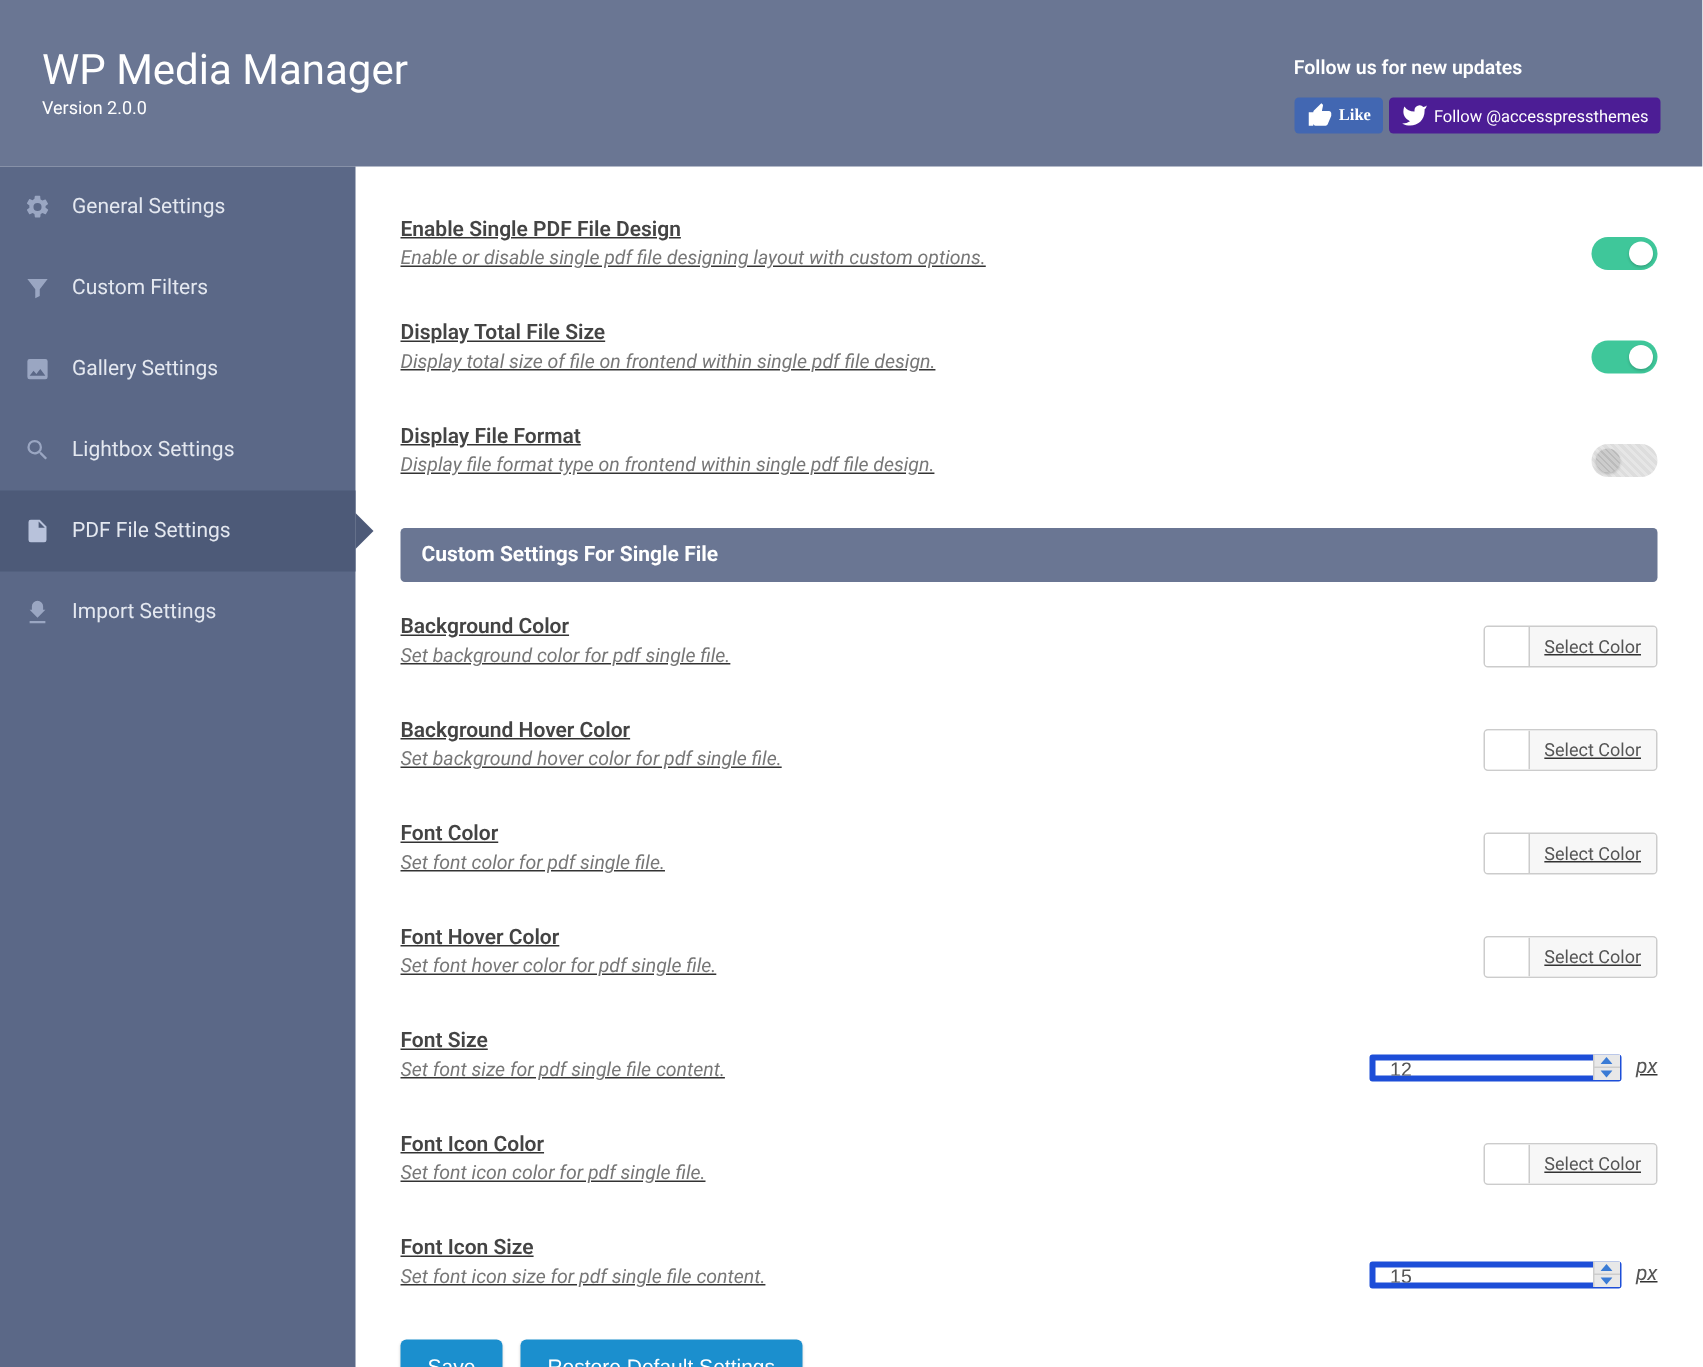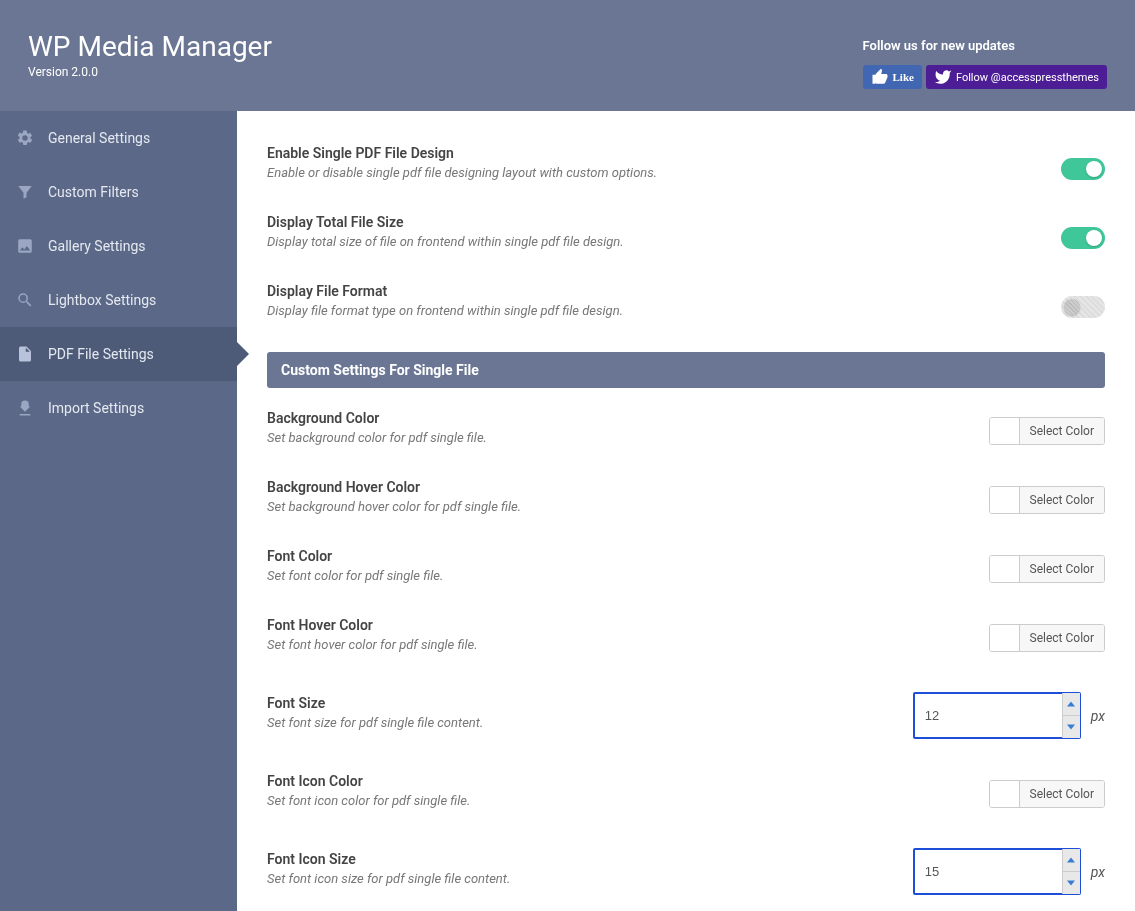--- a/index.html
+++ b/index.html
@@ -13,37 +13,37 @@
 .fb-like { background: #4267b2; color: #fff; font-size: 11px; font-weight: 600; padding: 3px 8px; border-radius: 3px; display: inline-flex; align-items: center; gap: 4px; cursor: pointer; font-family: Liberation Serif, serif; }
 .tw-follow { background: #4c1d95; color: #fff; font-size: 11px; padding: 3px 8px; border-radius: 3px; display: inline-flex; align-items: center; gap: 4px; cursor: pointer; }
 .layout { display: flex; }
 .sidebar { width: 237px; background: #5b6887; min-height: 783px; }
 .sidebar-item { display: flex; align-items: center; gap: 14px; padding: 18px 16px; color: #e4e8f0; font-size: 14px; cursor: pointer; border-bottom: none; }
 .sidebar-item.active { background: #4d5a78; position: relative; align-items: center; }
 .sidebar-item.active::after { content: ""; position: absolute; right: -12px; top: 50%; transform: translateY(-50%); width: 0; height: 0; border-left: 12px solid #4d5a78; border-top: 12px solid transparent; border-bottom: 12px solid transparent; }
 .icon { width: 18px; height: 18px; display: inline-flex; align-items: center; justify-content: center; fill: #9aa6c2; flex-shrink: 0; }
 .sidebar-item.active .icon { fill: #b8c2db; }
 .content { flex: 1; padding: 34px 30px; }
-.setting-row { display: flex; justify-content: space-between; align-items: center; margin-bottom: 34px; gap: 40px; }
+.setting-row { display: flex; justify-content: space-between; align-items: flex-end; margin-bottom: 34px; gap: 40px; text-decoration: underline; }
 .setting-left { flex: 1; }
 .setting-title { font-size: 14px; font-weight: 600; color: #444; margin-bottom: 4px; }
 .setting-desc { font-size: 13px; color: #777; font-style: italic; }
 .toggle { width: 44px; height: 22px; border-radius: 11px; position: relative; cursor: pointer; margin-top: 12px; }
 .toggle.on { background: #3fc79a; }
 .toggle.off { background: #d8d8d8; }
 .toggle-knob { width: 16px; height: 16px; background: #fff; border-radius: 50%; position: absolute; top: 3px; box-shadow: 0 1px 2px rgba(0,0,0,.2); }
 .toggle.on .toggle-knob { right: 3px; }
 .toggle.off .toggle-knob { left: 3px; background: #ccc repeating-linear-gradient(45deg, #bbb, #bbb 1px, #ccc 1px, #ccc 3px); }
 .toggle.off.patterned { background: repeating-linear-gradient(45deg, #ddd, #ddd 2px, #e6e6e6 2px, #e6e6e6 4px); }
 .section-header { background: #6a7693; color: #ffffff; font-size: 14px; font-weight: 700; padding: 10px 14px; border-radius: 3px; margin-bottom: 22px; }
 .color-picker { display: inline-flex; border: 1px solid #ccc; border-radius: 3px; overflow: hidden; cursor: pointer; margin-top: 6px; }
 .color-swatch { width: 30px; height: 26px; background: #fff; border-right: 1px solid #ccc; }
 .color-btn { font-size: 12px; color: #555; padding: 0 10px; display: flex; align-items: center; background: #f7f7f7; }
 .num-row { display: flex; align-items: center; gap: 10px; margin-top: 6px; }
-.num-input { width: 168px; height: 47px; border: 2px solid #1d4ed8; border-radius: 2px; padding: 0 24px 0 10px; font-size: 13px; color: #555; position: relative; background: #fff; }
+.num-input { width: 168px; height: 18px; border: 4px solid #1d4ed8; border-radius: 2px; padding: 0 24px 0 10px; font-size: 13px; color: #555; position: relative; background: #fff; }
 .num-wrap { position: relative; display: inline-block; }
 .num-spinner { position: absolute; right: 1px; top: 1px; bottom: 1px; width: 18px; display: flex; flex-direction: column; }
 .num-spinner div { flex: 1; background: #e8e8e8; border-left: 1px solid #ccc; display: flex; align-items: center; justify-content: center; cursor: pointer; }
 .num-spinner div:first-child { border-bottom: 1px solid #ccc; }
 .num-spinner svg { width: 8px; height: 6px; fill: #3a7bd5; }
 .unit { font-size: 14px; font-style: italic; color: #555; }
 .actions { display: flex; gap: 12px; margin-top: 16px; }
 .btn { background: #1b8fce; color: #fff; border: none; padding: 10px 18px; font-size: 14px; border-radius: 4px; cursor: pointer; box-shadow: 0 1px 2px rgba(0,0,0,.15); }
 </style>
 </head>

